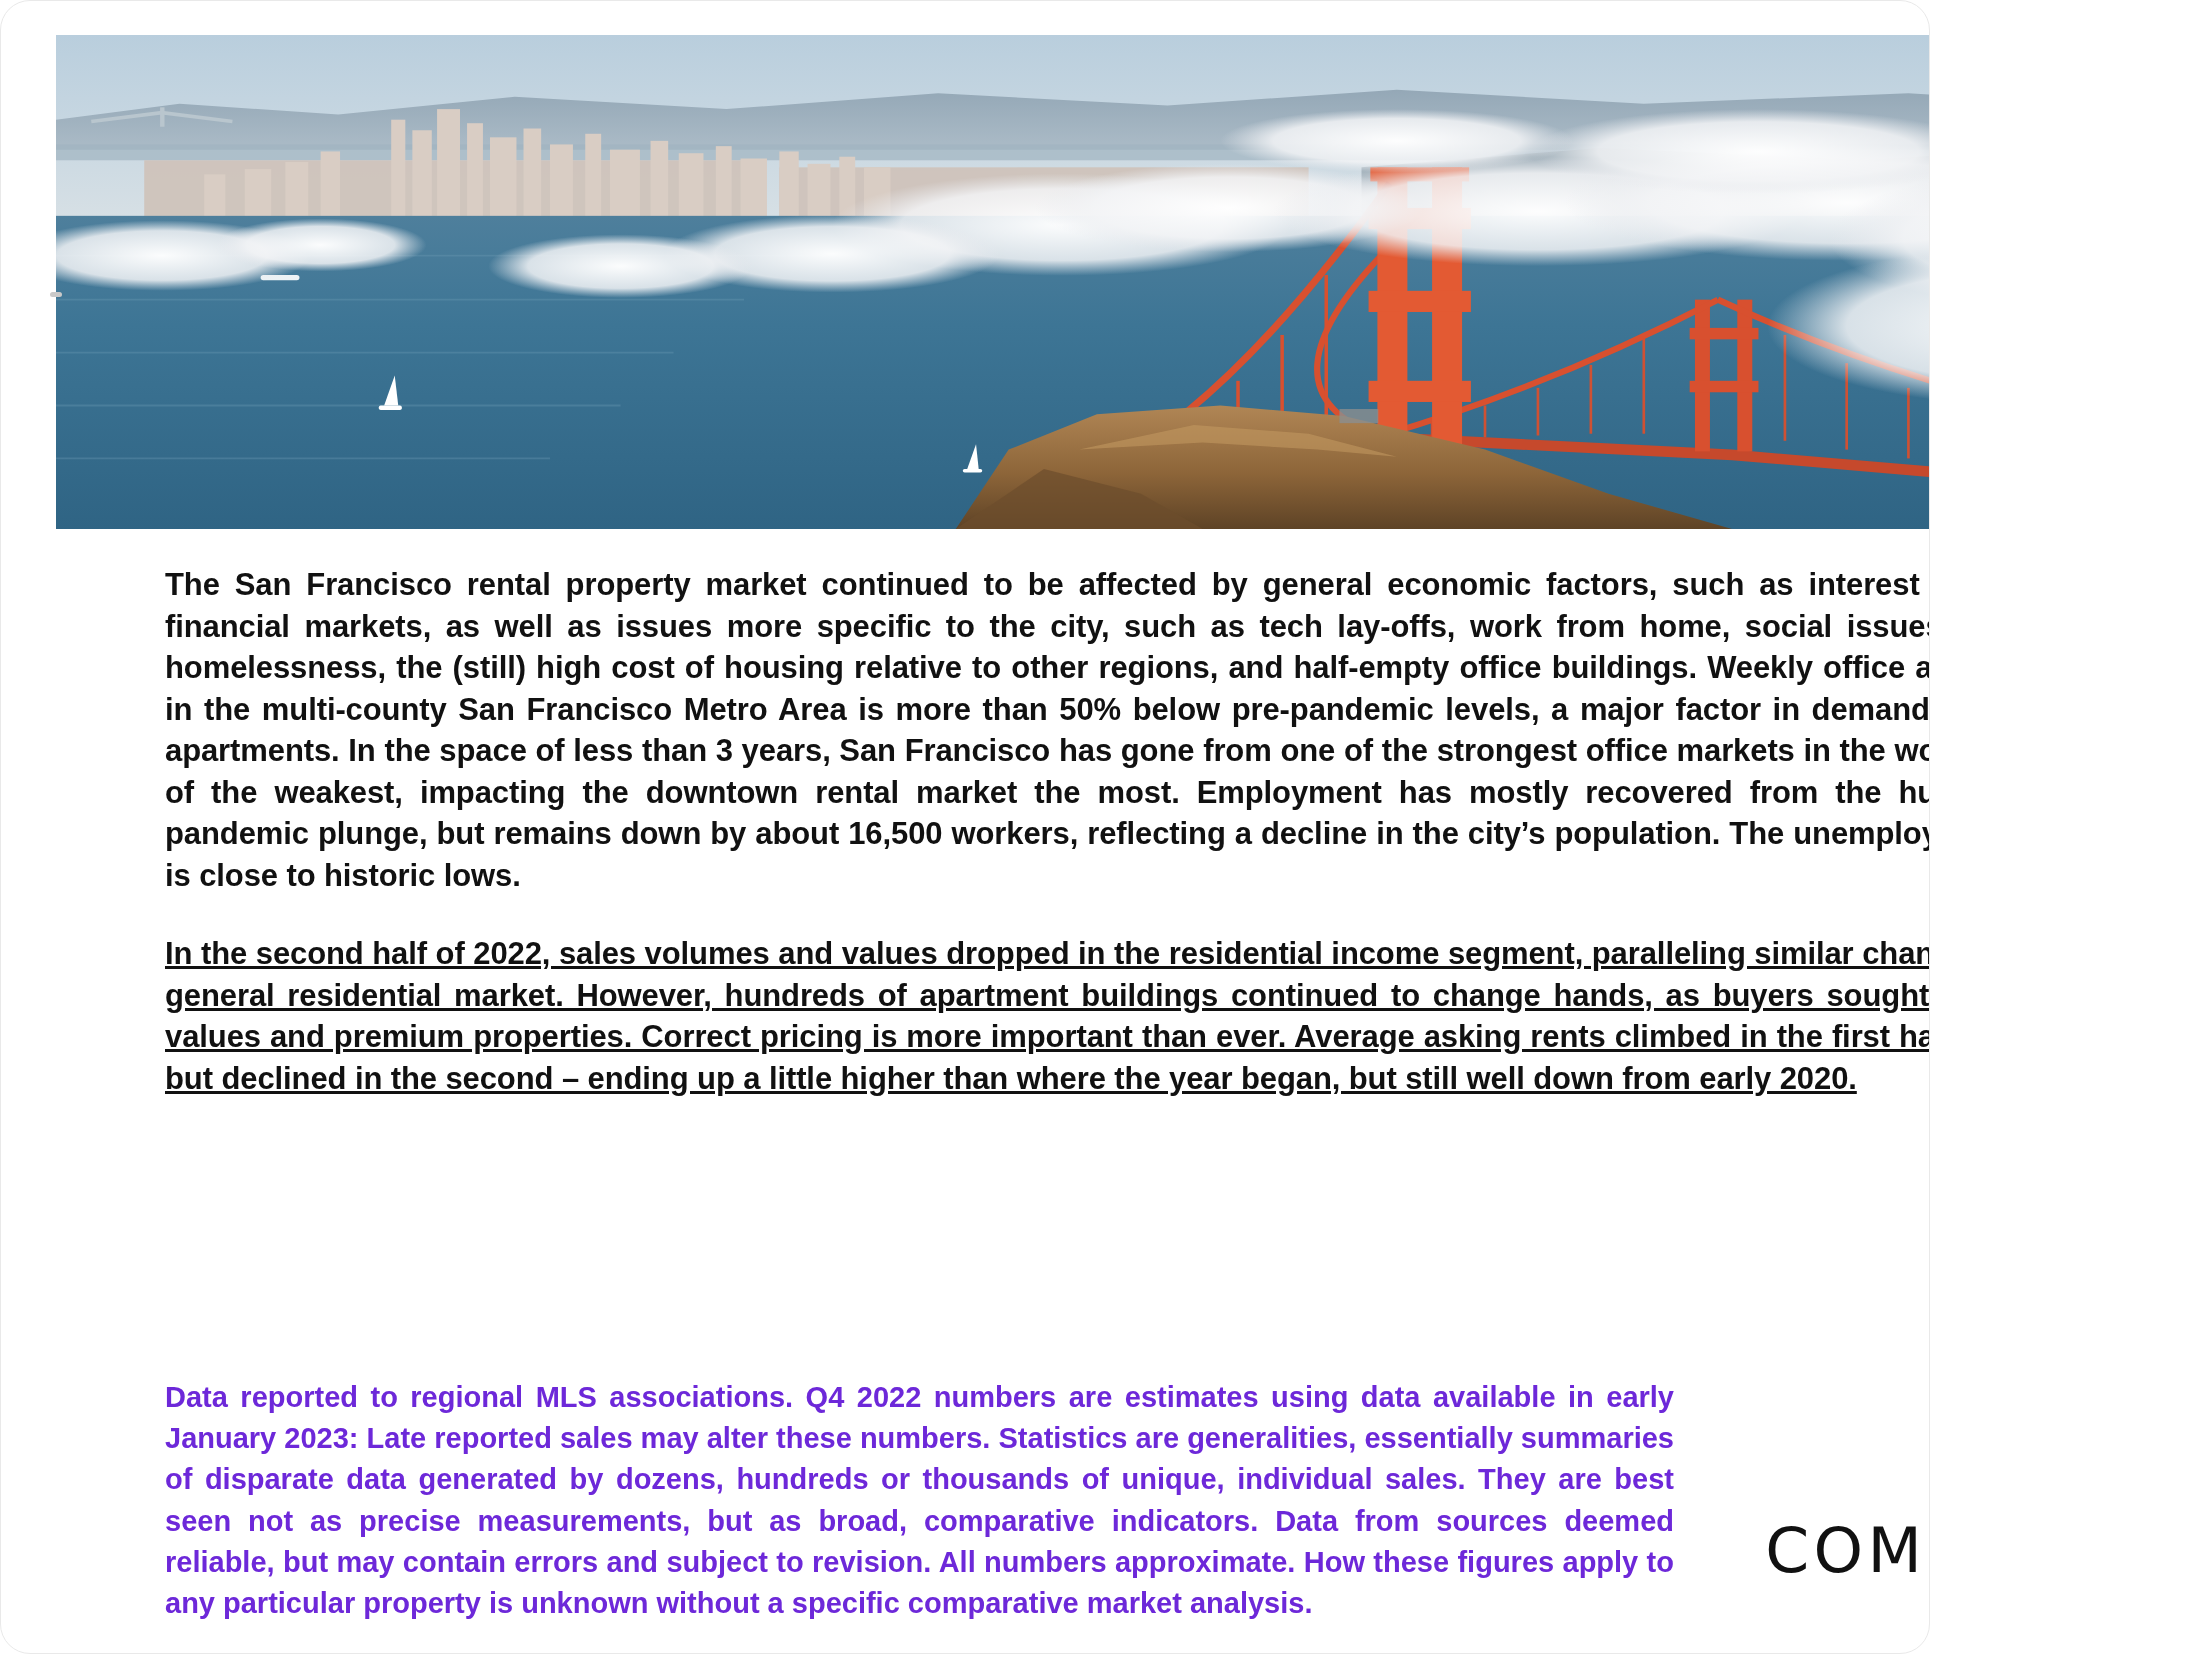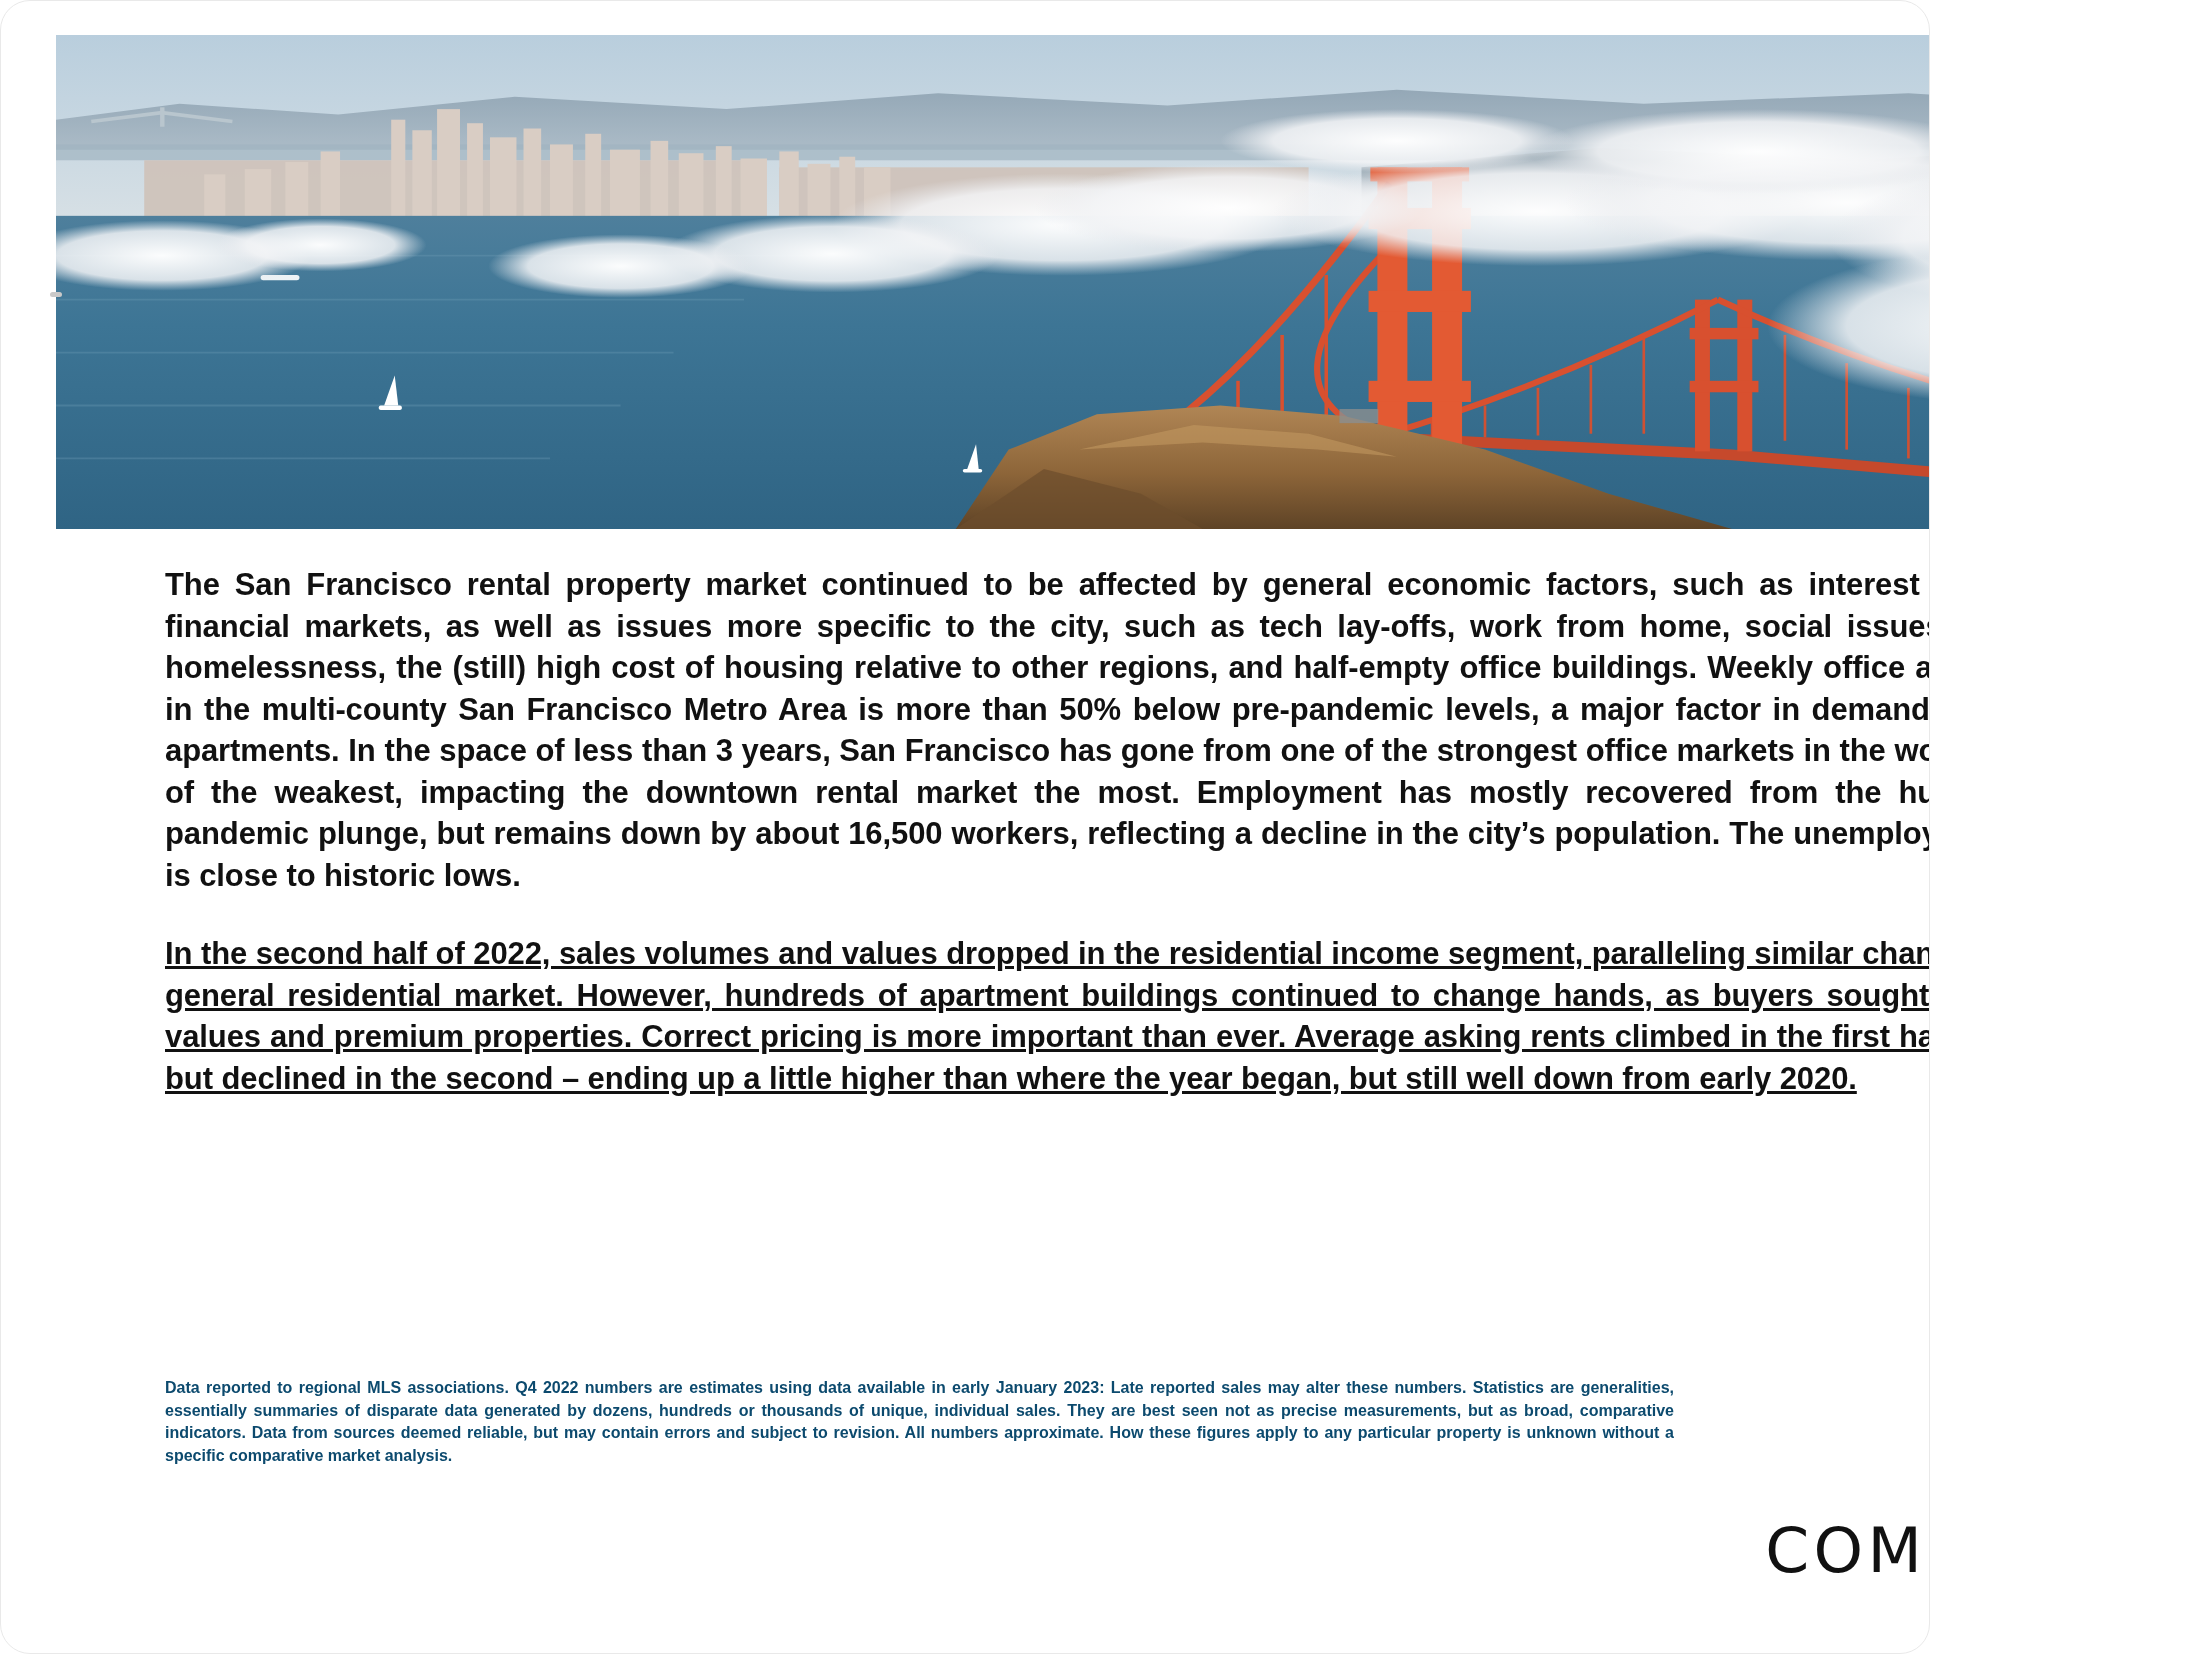--- a/index.html
+++ b/index.html
@@ -67,24 +67,24 @@
     letter-spacing: -0.1px;
   }
   .para:last-of-type { margin-bottom: 0; text-decoration: underline; }
 
   
   .disclaimer {
     position: absolute;
     left: 164px;
     top: 1376px;
     width: 1509px;
-    font-size: 16px;
+    font-size: 29px;
     line-height: 1.42;
     font-weight: bold;
-    color: #0c4a6e;
+    color: #6d28d9;
     text-align: justify;
     text-justify: inter-word;
   }
 
   
   .logo {
     position: absolute;
     left: 1685px;
     top: 1516px;
     width: 415px;

